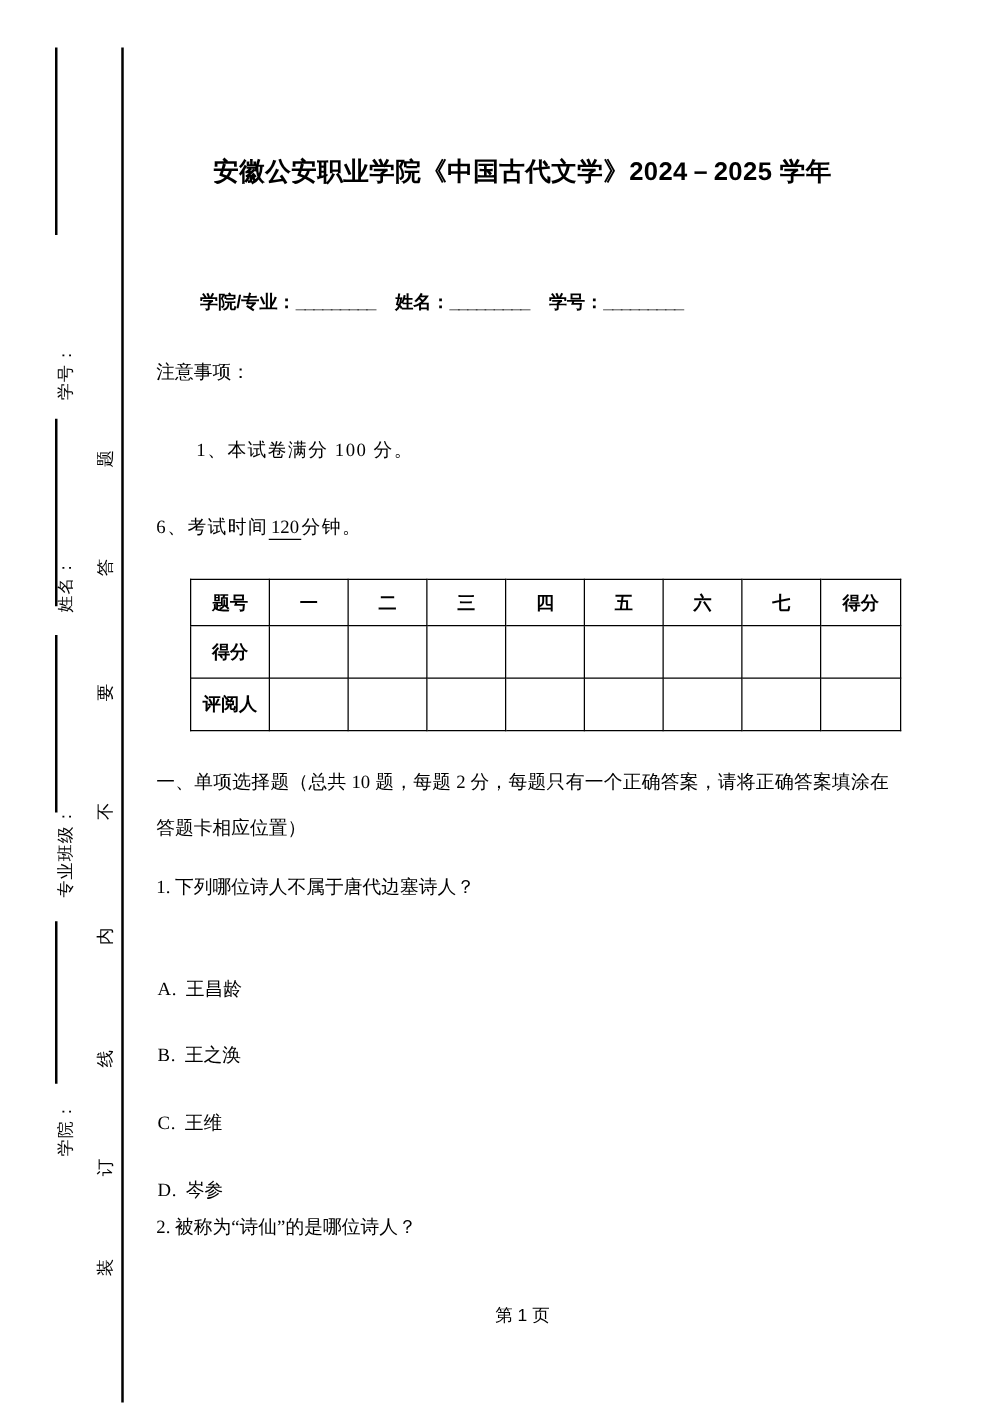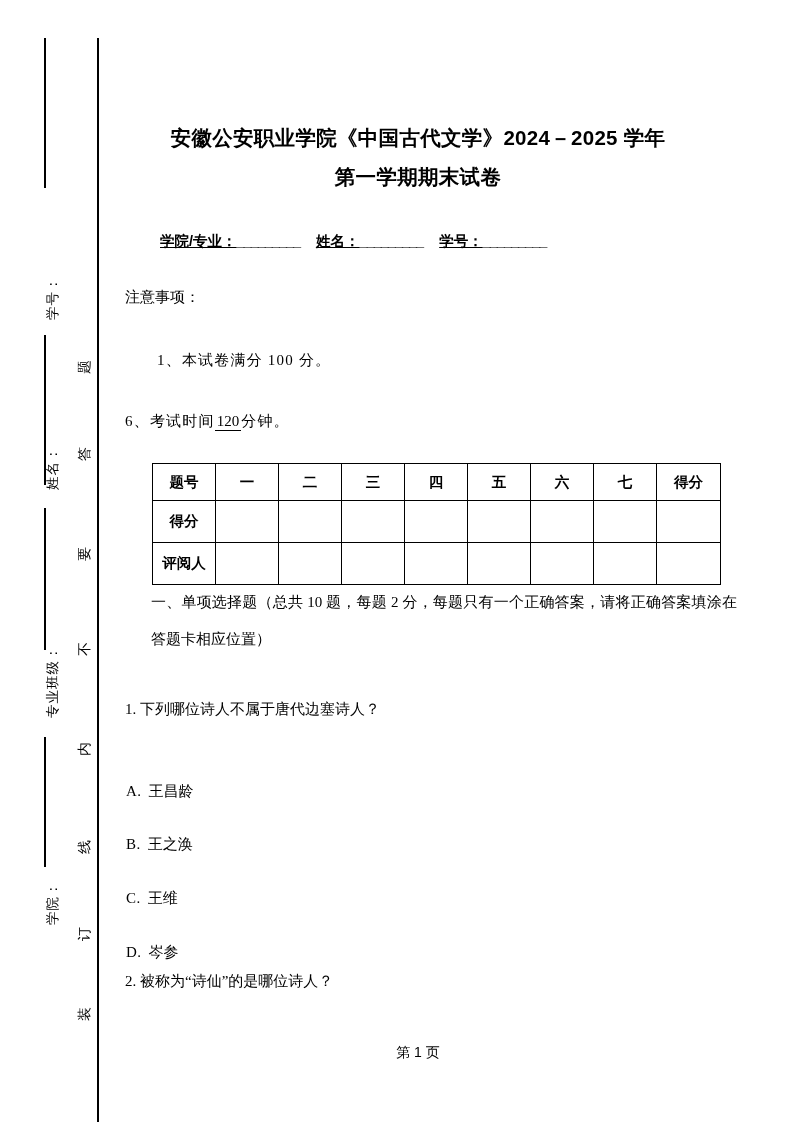--- a/index.html
+++ b/index.html
@@ -97,21 +97,20 @@
 
   .form-line {
     position: absolute;
     top: 232px;
     left: 35px;
     width: 560px;
     font-size: 14.5px;
     font-weight: bold;
     font-family: "Liberation Sans", "DejaVu Sans", sans-serif;
     white-space: nowrap;
-    text-decoration: underline;
   }
   .form-line .blank {
     display: inline-block;
     letter-spacing: -1px;
   }
   .form-line .gap { display: inline-block; width: 16px; }
 
   .notes-title {
     position: absolute;
     top: 288px;
@@ -159,27 +158,26 @@
   }
   .score-table .c-label { width: 62px; }
   .score-table .c-num   { width: 62px; }
   .score-table .c-total { width: 63px; }
   .score-table tr.r-head td { height: 36px; text-align: center; }
   .score-table tr.r-body td { height: 41px; }
 
   
   .section-head {
     position: absolute;
-    top: 584px;
+    top: 608px;
     left: 0px;
     width: 586px;
     font-size: 15px;
     line-height: 37px;
     text-align: justify;
-    margin-left: 26px;
   }
   .qtext {
     position: absolute;
     left: 0px;
     font-size: 15px;
     white-space: nowrap;
   }
   .otext {
     position: absolute;
     left: 1px;
@@ -238,21 +236,20 @@
     <span class="vchar" style="top:925px;">订</span>
     <span class="vchar" style="top:1005px;">装</span>
   </div>
 
 </div>
 
 <div class="content">
 
   <div class="doc-title">
     <div>安徽公安职业学院《中国古代文学》2024－2025 学年</div>
-    <div>第一学期期末试卷</div>
   </div>
 
   <div class="form-line">
     <span>学院/专业：</span><span class="blank">_________</span><span class="gap"></span><span>姓名：</span><span class="blank">_________</span><span class="gap"></span><span>学号：</span><span class="blank">_________</span>
   </div>
 
   <div class="notes-title">注意事项：</div>
   <div class="note-1">1、本试卷满分 100 分。</div>
   <div class="note-2">
     <span>6、考试时间</span><span class="u">120</span><span>分钟。</span>

